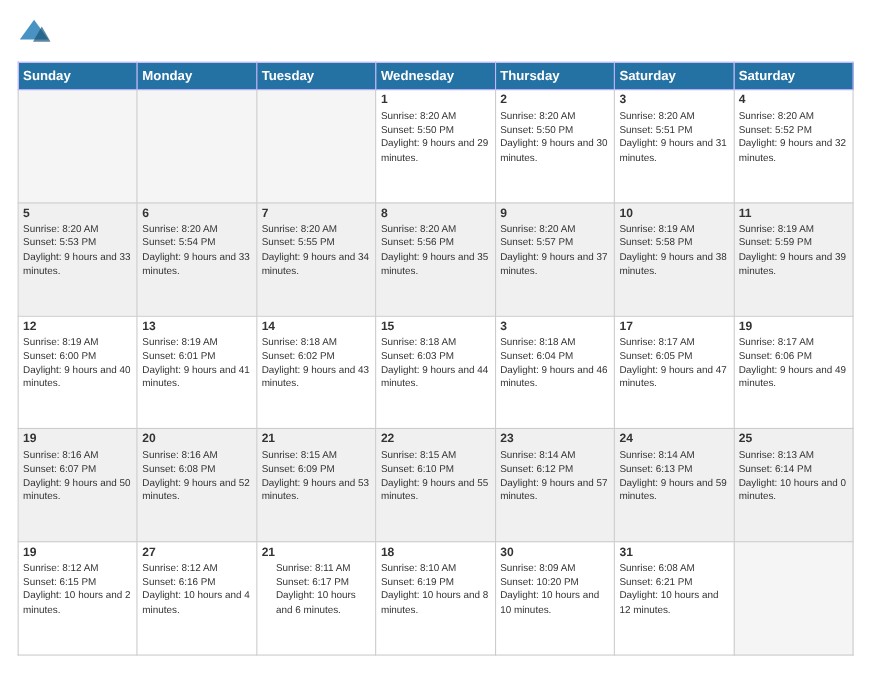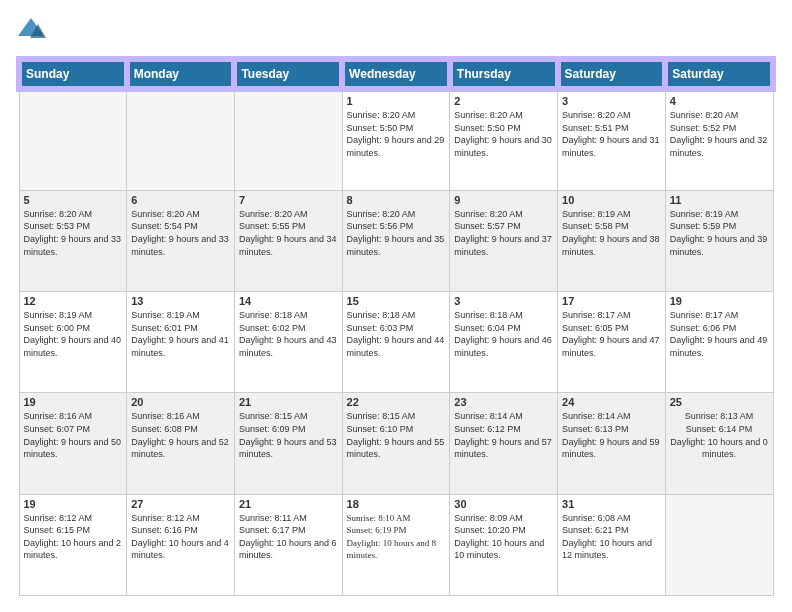--- a/index.html
+++ b/index.html
@@ -66,21 +66,21 @@
       width: 100%;
       table-layout: fixed;
     }
     .calendar th {
       background: #2471a3;
       color: white;
       font-size: 12px;
       font-weight: bold;
       padding: 5px 4px;
       text-align: left;
-      border: 6px solid #c4b5fd;
+      border: 1px solid #c4b5fd;
     }
     .calendar td {
       border: 1px solid #ccc;
       vertical-align: top;
       padding: 3px 4px;
       font-size: 9.5px;
       color: #333;
       background: #fff;
       height: 82px;
     }
@@ -284,47 +284,47 @@
 Daylight: 9 hours and 57 minutes.</div>
           </td>
           <td>
             <div class="day-num">24</div>
             <div class="day-info" style="white-space: pre-line;">Sunrise: 8:14 AM
 Sunset: 6:13 PM
 Daylight: 9 hours and 59 minutes.</div>
           </td>
           <td>
             <div class="day-num">25</div>
-            <div class="day-info" style="white-space: pre-line; text-align: center;">Sunrise: 8:13 AM
+            <div class="day-info" style="white-space: pre-line;">Sunrise: 8:13 AM
 Sunset: 6:14 PM
 Daylight: 10 hours and 0 minutes.</div>
           </td>
         </tr>
         <tr>
           <td>
             <div class="day-num">19</div>
             <div class="day-info" style="white-space: pre-line;">Sunrise: 8:12 AM
 Sunset: 6:15 PM
 Daylight: 10 hours and 2 minutes.</div>
           </td>
           <td>
             <div class="day-num">27</div>
             <div class="day-info" style="white-space: pre-line;">Sunrise: 8:12 AM
 Sunset: 6:16 PM
 Daylight: 10 hours and 4 minutes.</div>
           </td>
           <td>
             <div class="day-num">21</div>
-            <div class="day-info" style="white-space: pre-line;">Sunrise: 8:11 AM
+            <div class="day-info" style="white-space: pre-line; margin-left: 13px;">Sunrise: 8:11 AM
 Sunset: 6:17 PM
 Daylight: 10 hours and 6 minutes.</div>
           </td>
           <td>
             <div class="day-num">18</div>
-            <div class="day-info" style="white-space: pre-line; font-family: Liberation Serif, serif;">Sunrise: 8:10 AM
+            <div class="day-info" style="white-space: pre-line;">Sunrise: 8:10 AM
 Sunset: 6:19 PM
 Daylight: 10 hours and 8 minutes.</div>
           </td>
           <td>
             <div class="day-num">30</div>
             <div class="day-info" style="white-space: pre-line;">Sunrise: 8:09 AM
 Sunset: 10:20 PM
 Daylight: 10 hours and 10 minutes.</div>
           </td>
           <td>

